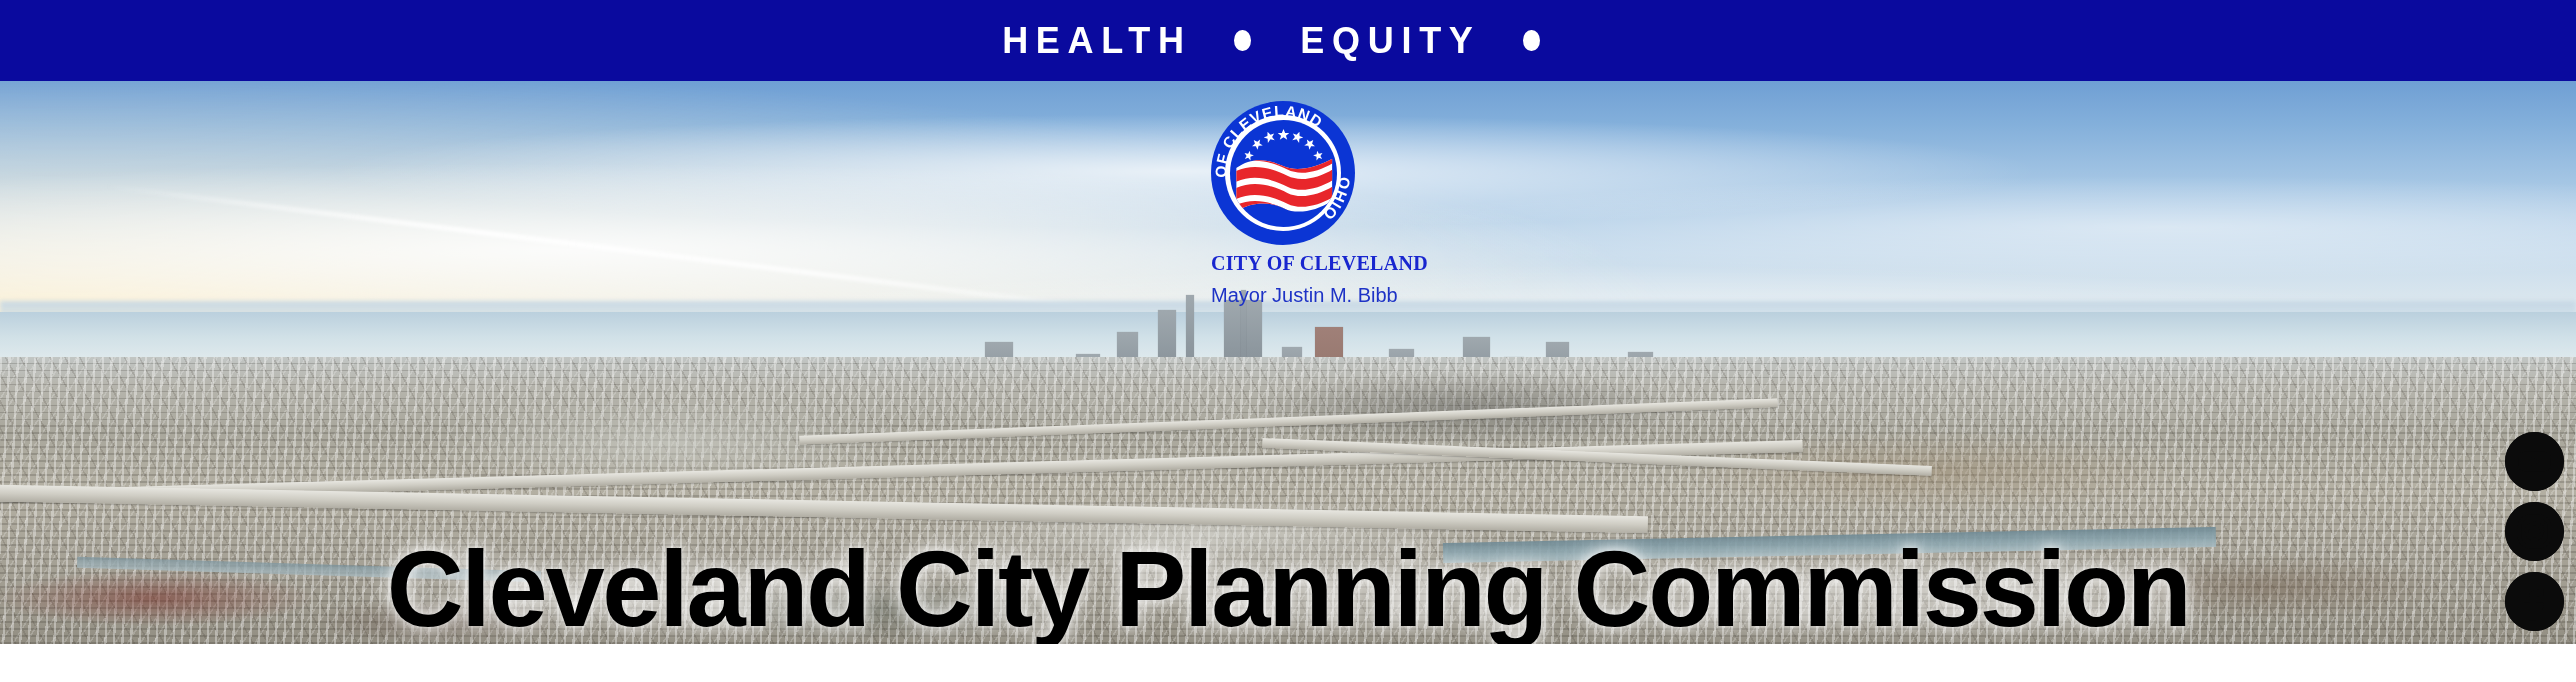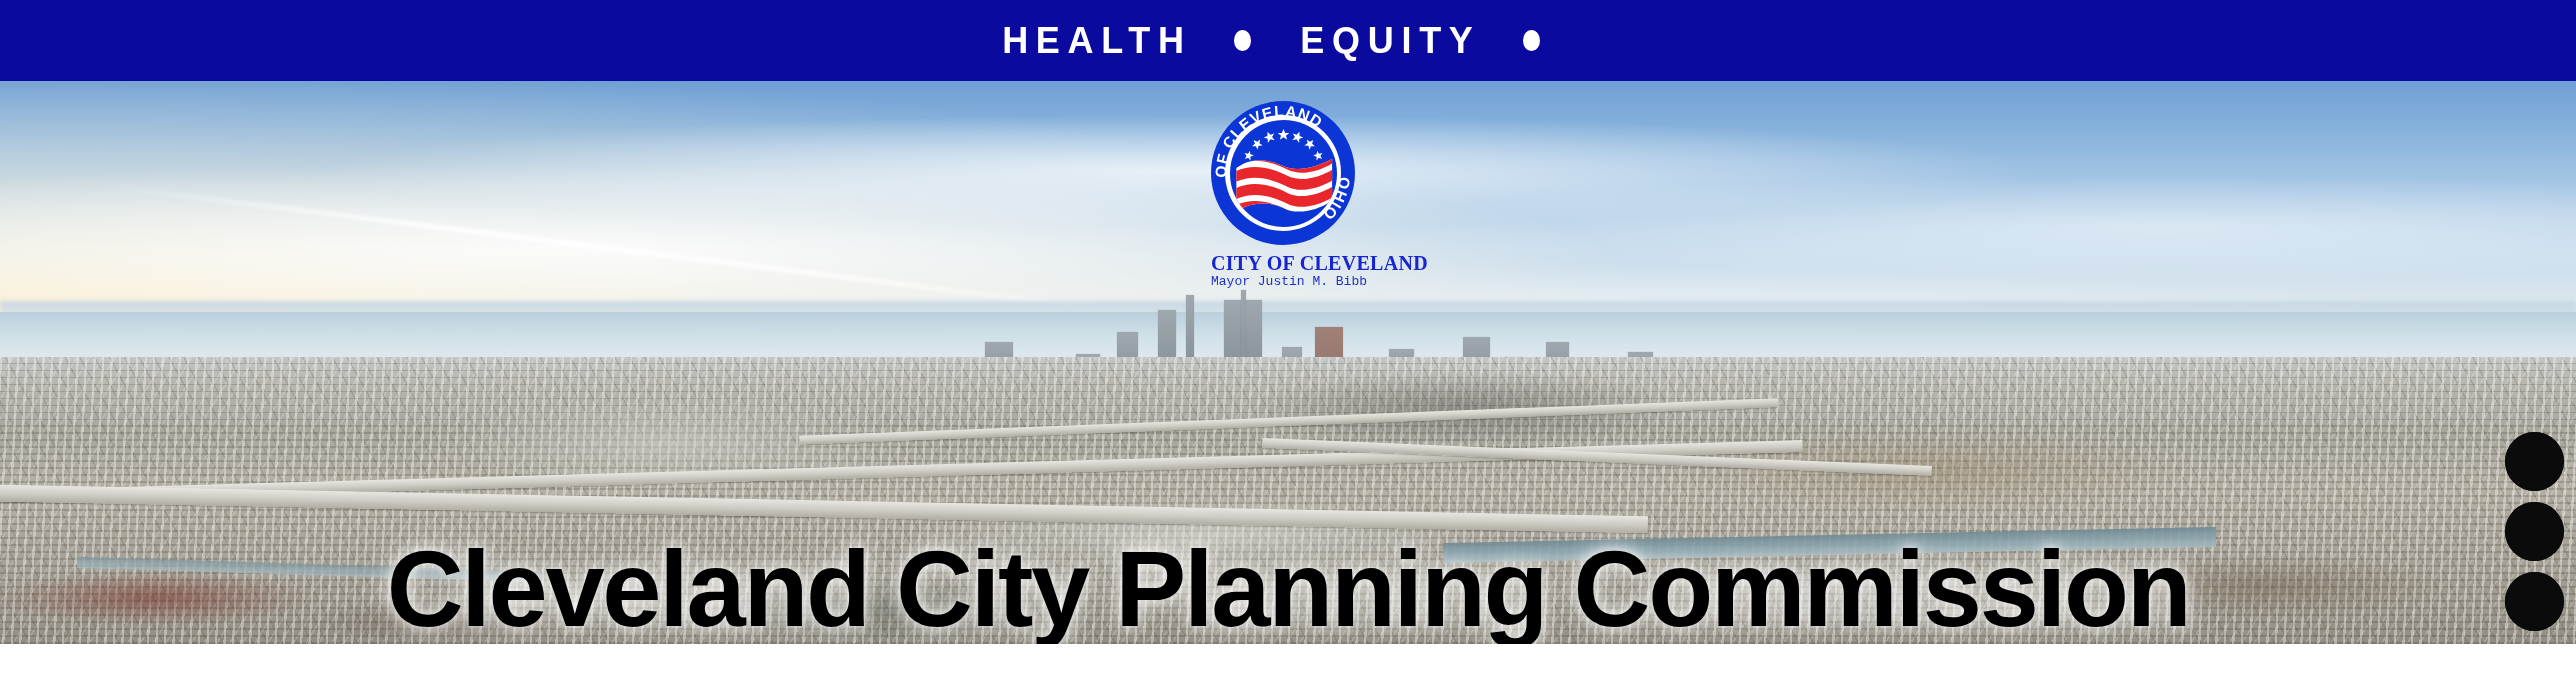--- a/index.html
+++ b/index.html
@@ -244,24 +244,24 @@
     margin-top: 7.7px;
     font-family: "Liberation Serif", serif;
     font-weight: 700;
     font-size: 20px;
     letter-spacing: 0.3px;
     color: #1826cf;
     white-space: nowrap;
     line-height: 1.05;
   }
   .seal-sub {
-    margin-top: 1px;
-    font-family: Liberation Mono, monospace;
+    margin-top: 11px;
+    font-family: Liberation Sans, sans-serif;
     font-weight: 400;
-    font-size: 13px;
+    font-size: 20px;
     color: #1e33c6;
     white-space: nowrap;
     line-height: 1.05;
   }
 
   
   .hero-title {
     position: absolute;
     left: 0;
     top: 454px;

